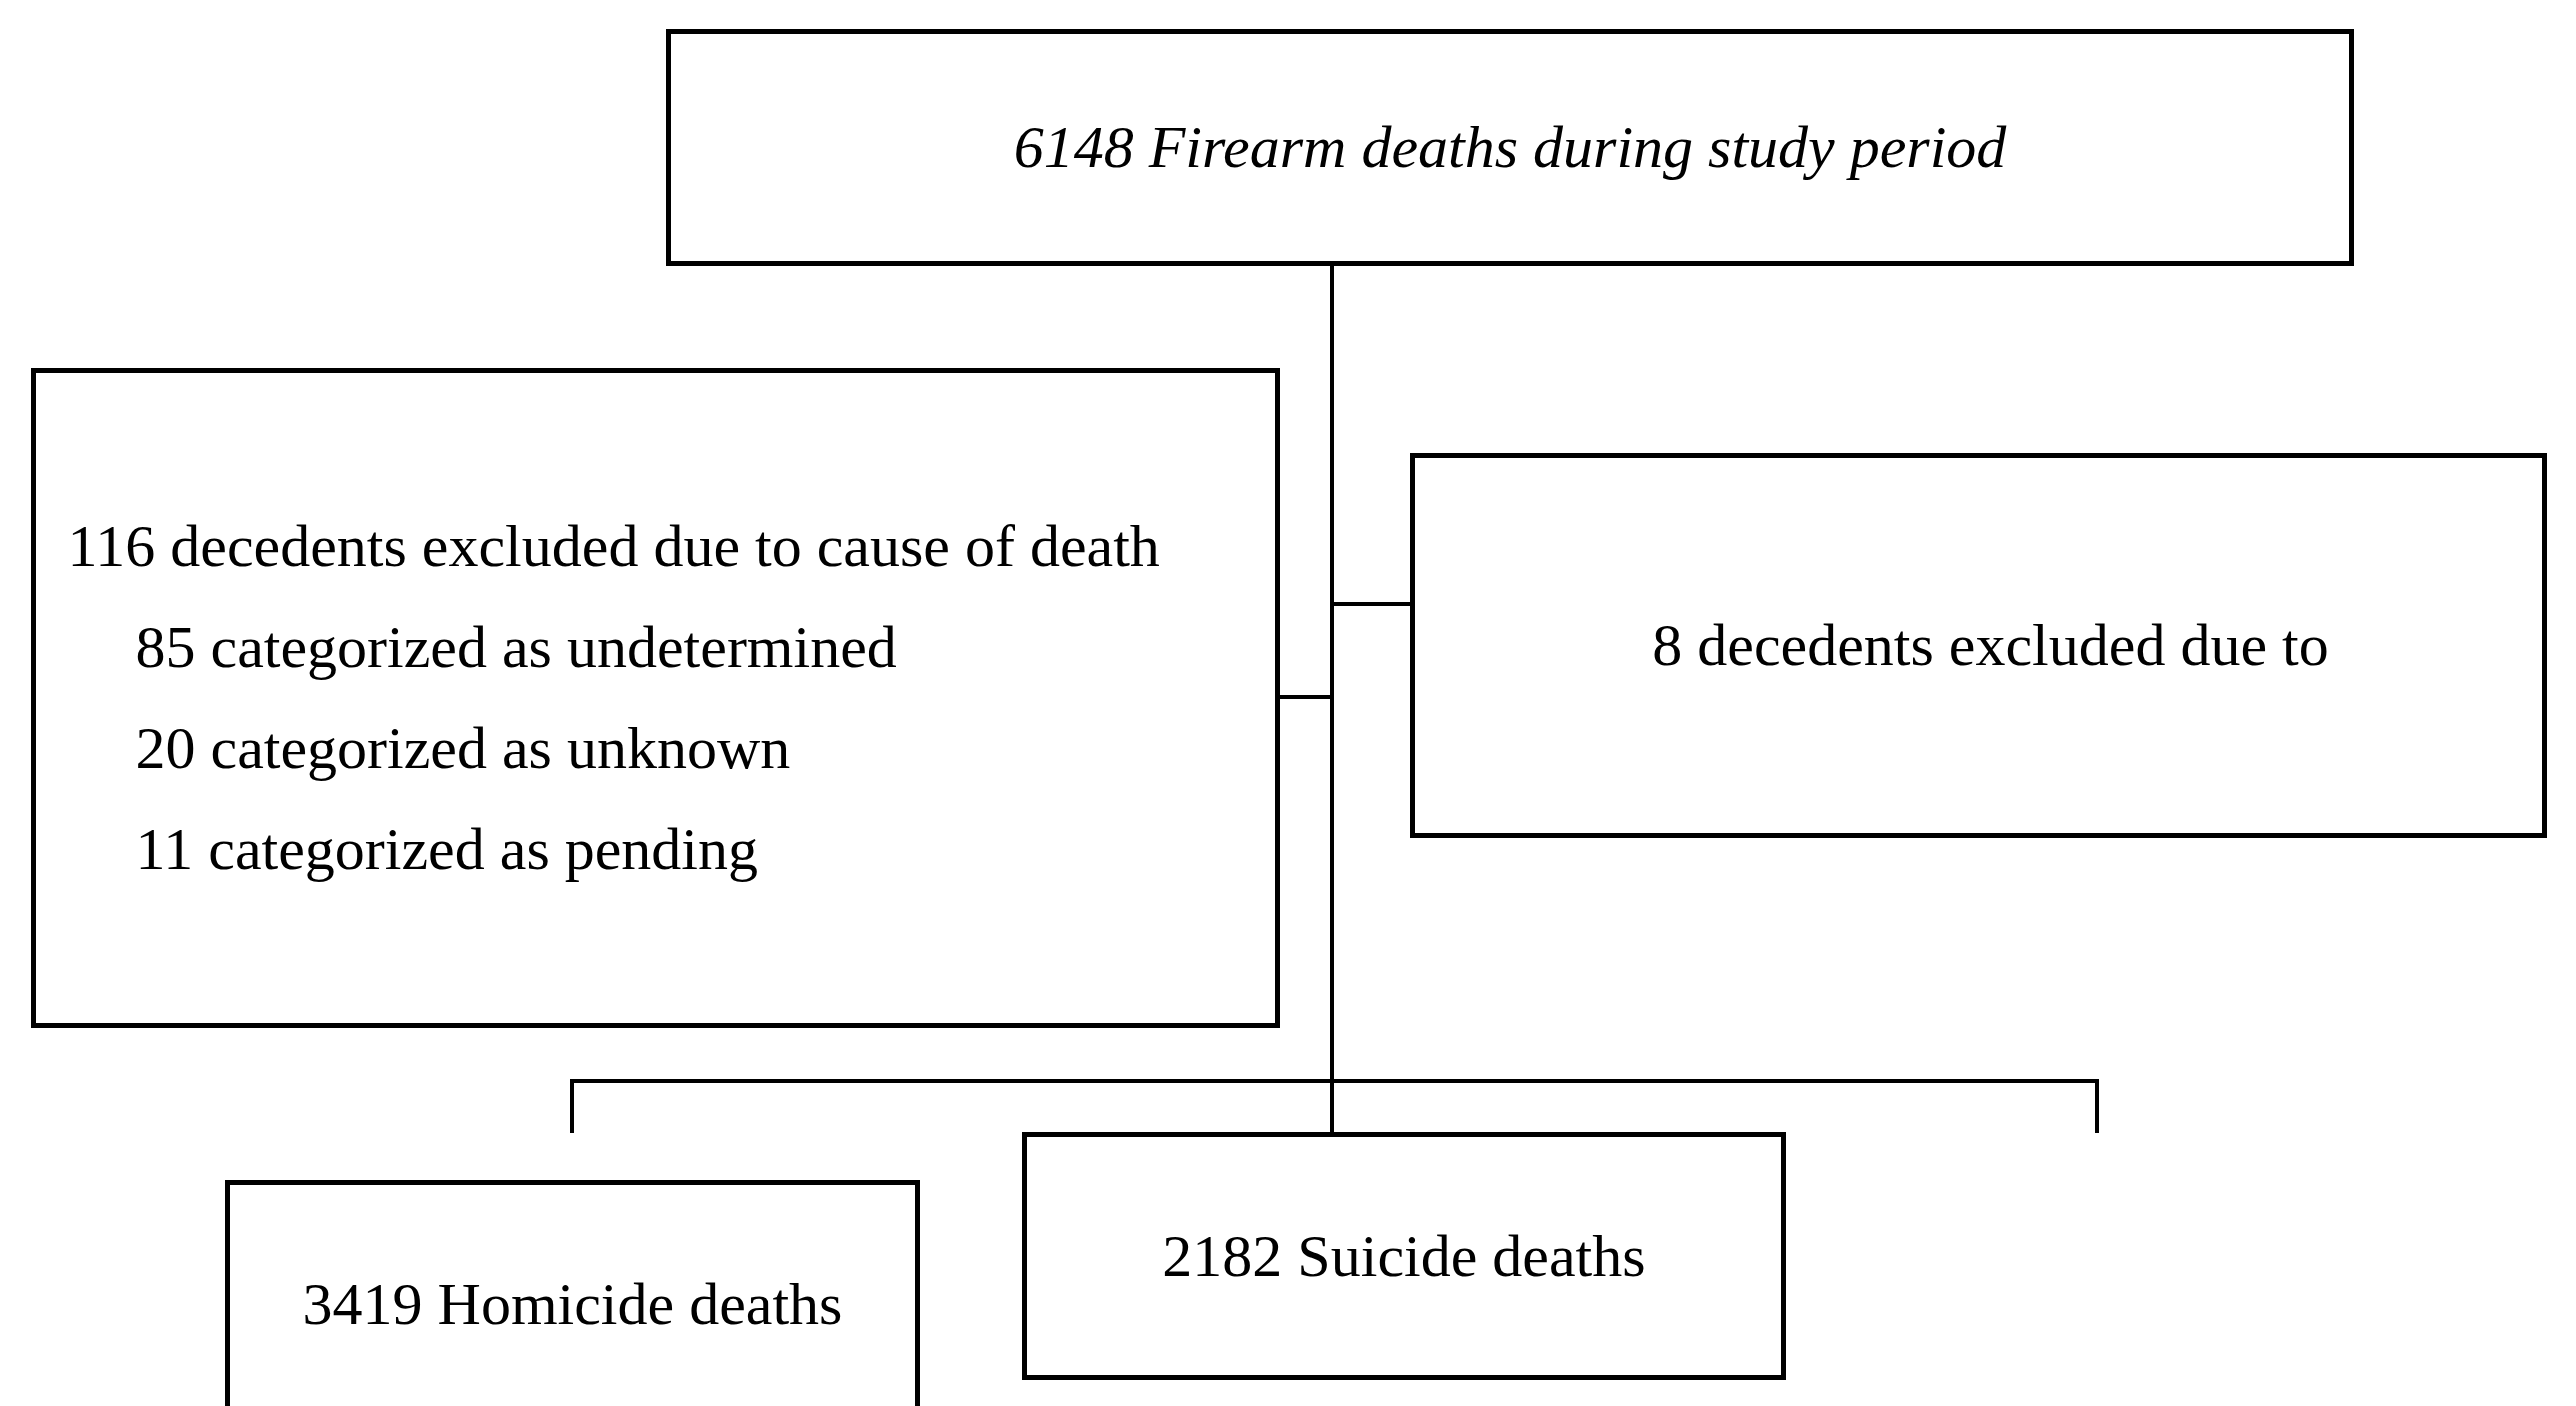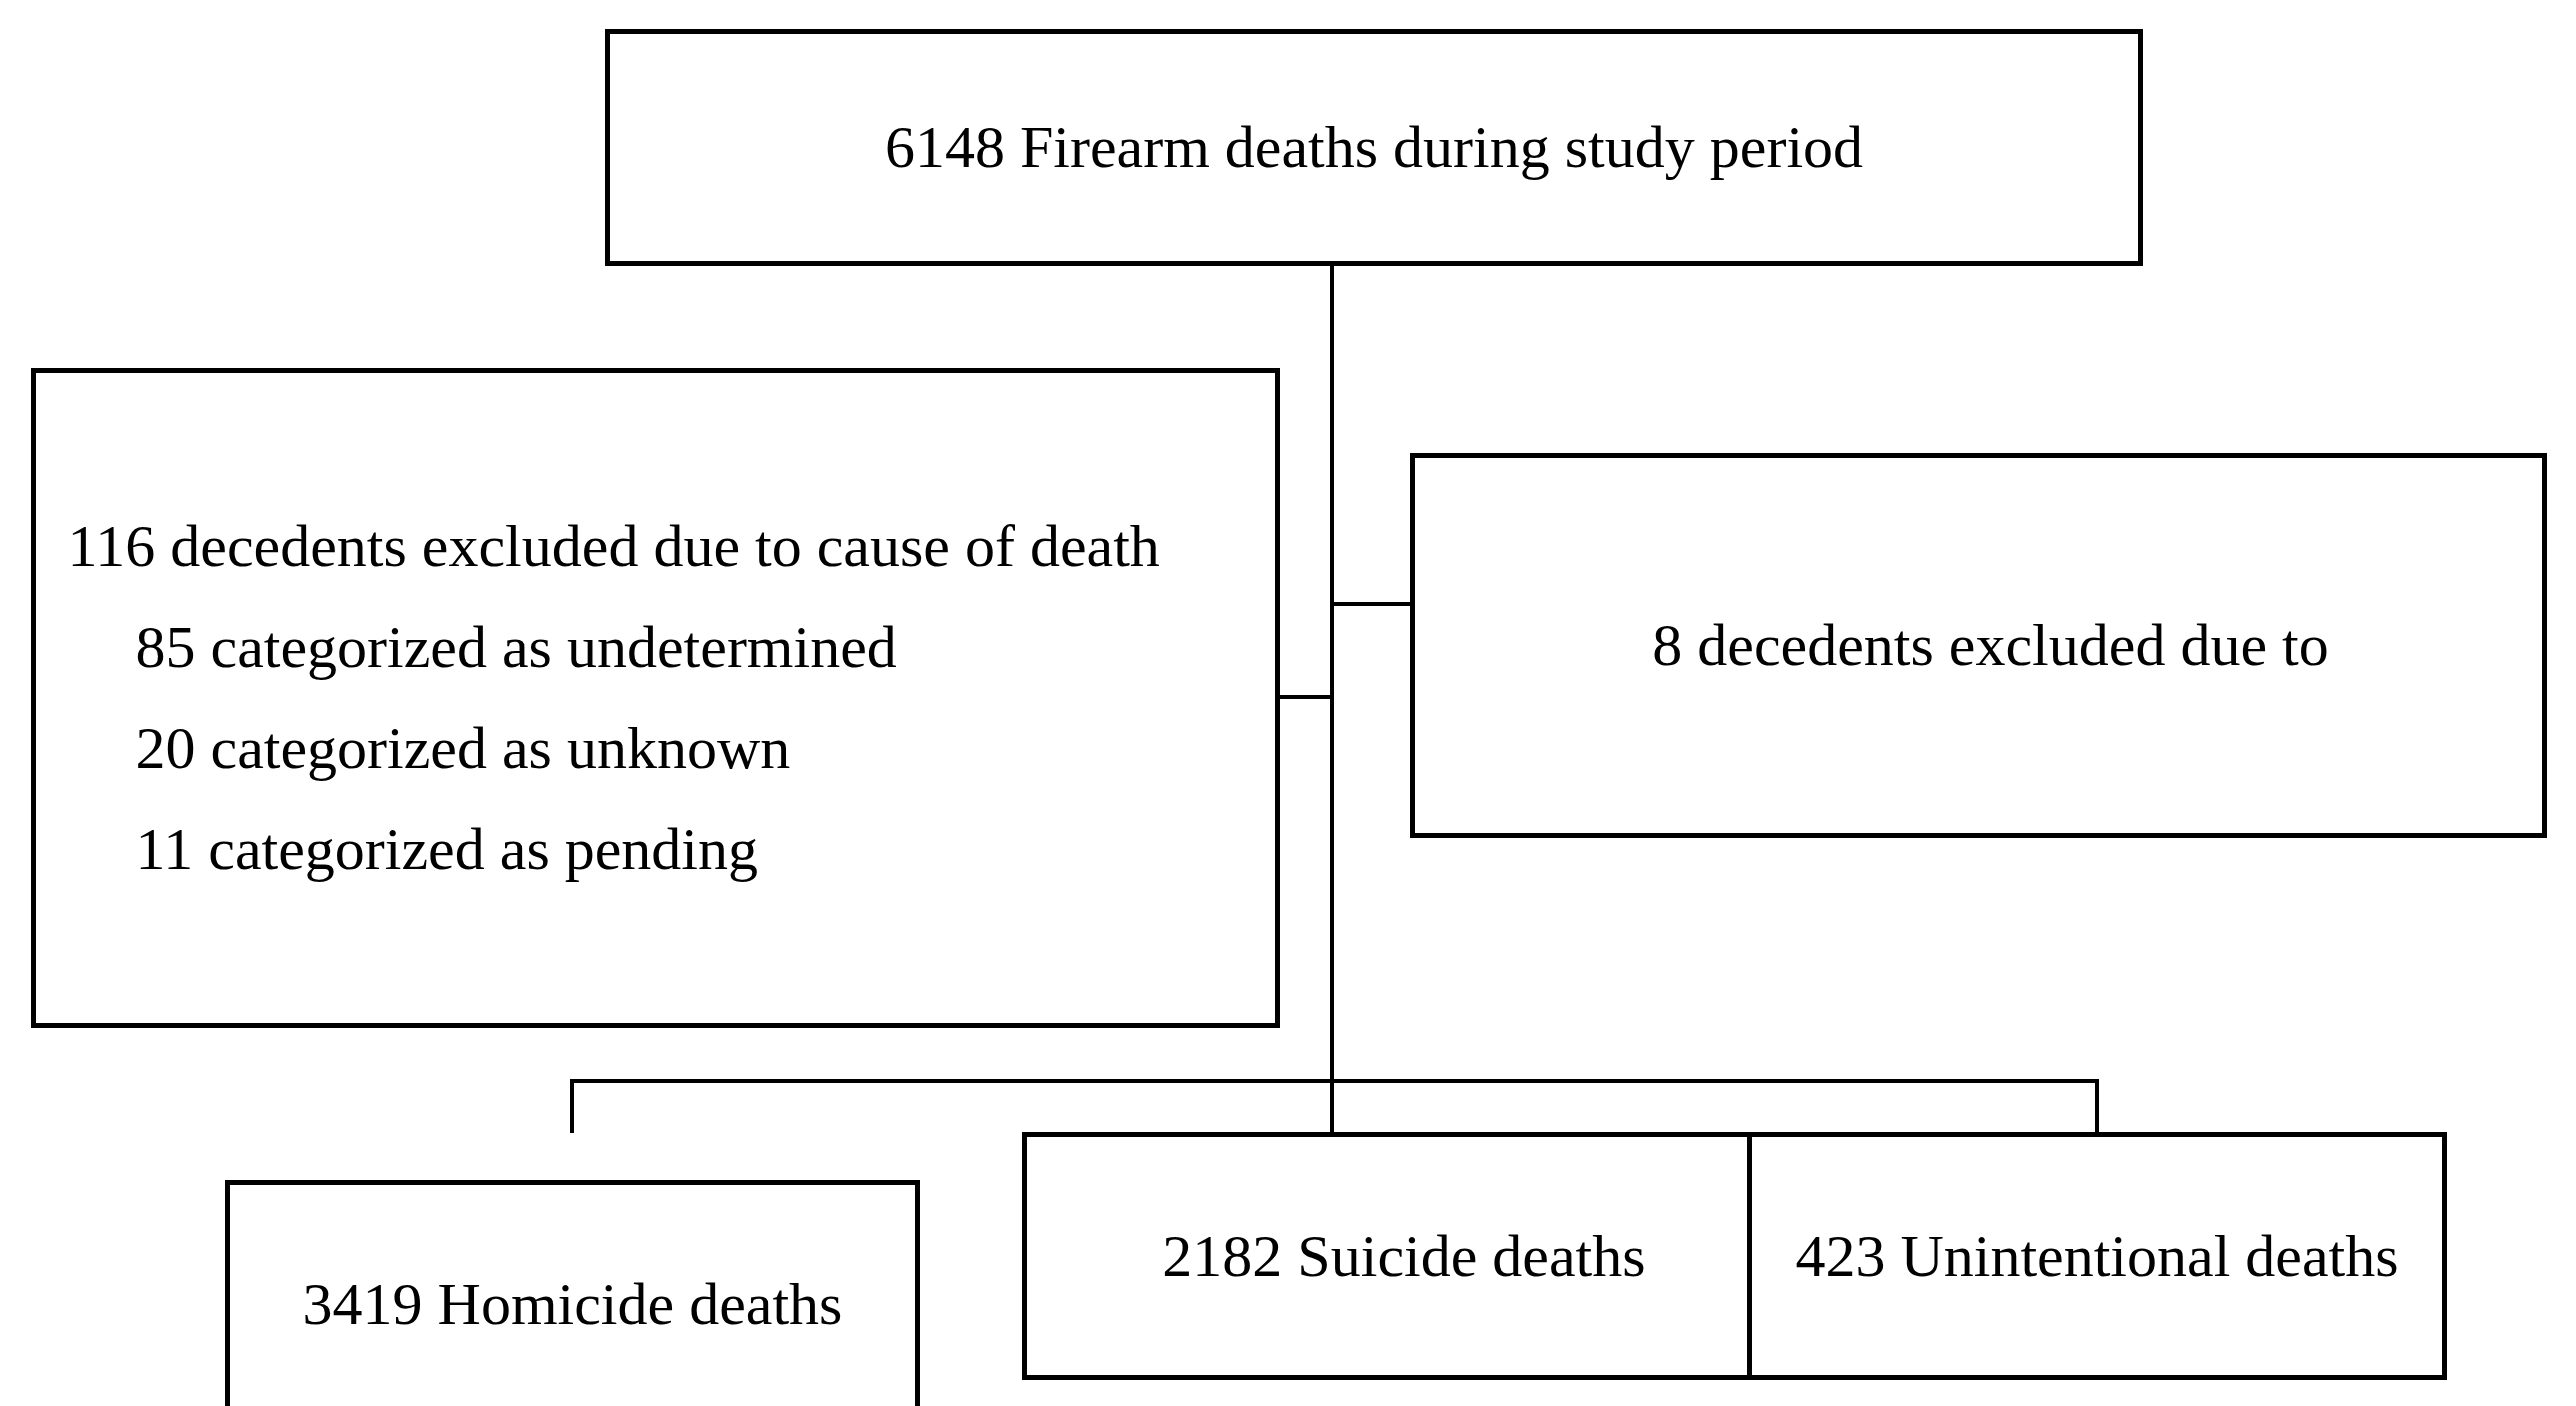--- a/index.html
+++ b/index.html
@@ -22,21 +22,21 @@
     justify-content: center;
     text-align: center;
     font-size: 60px;
     line-height: 101px;
     white-space: nowrap;
   }
   .box.col { flex-direction: column; }
   .line { position: absolute; background: #000000; }
 
   
-  #box-total         { left: 605px;  top: 28.5px;   width: 1538px; height: 237px; }
+  #box-total         { left: 666px;  top: 28.5px;   width: 1688px; height: 237px; font-style: italic; }
   #box-cause         { left: 30.5px;   top: 368px;  width: 1249px; height: 660px;
                        flex-direction: column; align-items: flex-start;
                        justify-content: center; text-align: left;
                        padding-left: 32px; }
   #box-cause .indent { margin-left: 68px; }
   #box-age           { left: 1410px; top: 453px;  width: 1137px; height: 385px; padding-left: 24px; }
   #box-homicide      { left: 225px;  top: 1132px; width: 695px; height: 248px; margin-top: 48px; }
   #box-suicide       { left: 1022px; top: 1132px; width: 764px;  height: 248px; }
   #box-unintentional { left: 1747px; top: 1132px; width: 700px; height: 248px; }
 
@@ -67,23 +67,20 @@
   <div class="box col" id="box-age">
     <div>8 decedents excluded due to</div>
   </div>
 
   <div class="box" id="box-homicide">
     <span>3419 Homicide deaths</span>
   </div>
   <div class="box" id="box-suicide">
     <span>2182 Suicide deaths</span>
   </div>
-  <div class="box" id="box-unintentional">
-    <span>423 Unintentional deaths</span>
-  </div>
 
   <div class="line" id="line-trunk"></div>
   <div class="line" id="line-left-conn"></div>
   <div class="line" id="line-right-conn"></div>
   <div class="line" id="line-dist"></div>
   <div class="line" id="stub-left"></div>
   <div class="line" id="stub-right"></div>
 
 </div>
 

